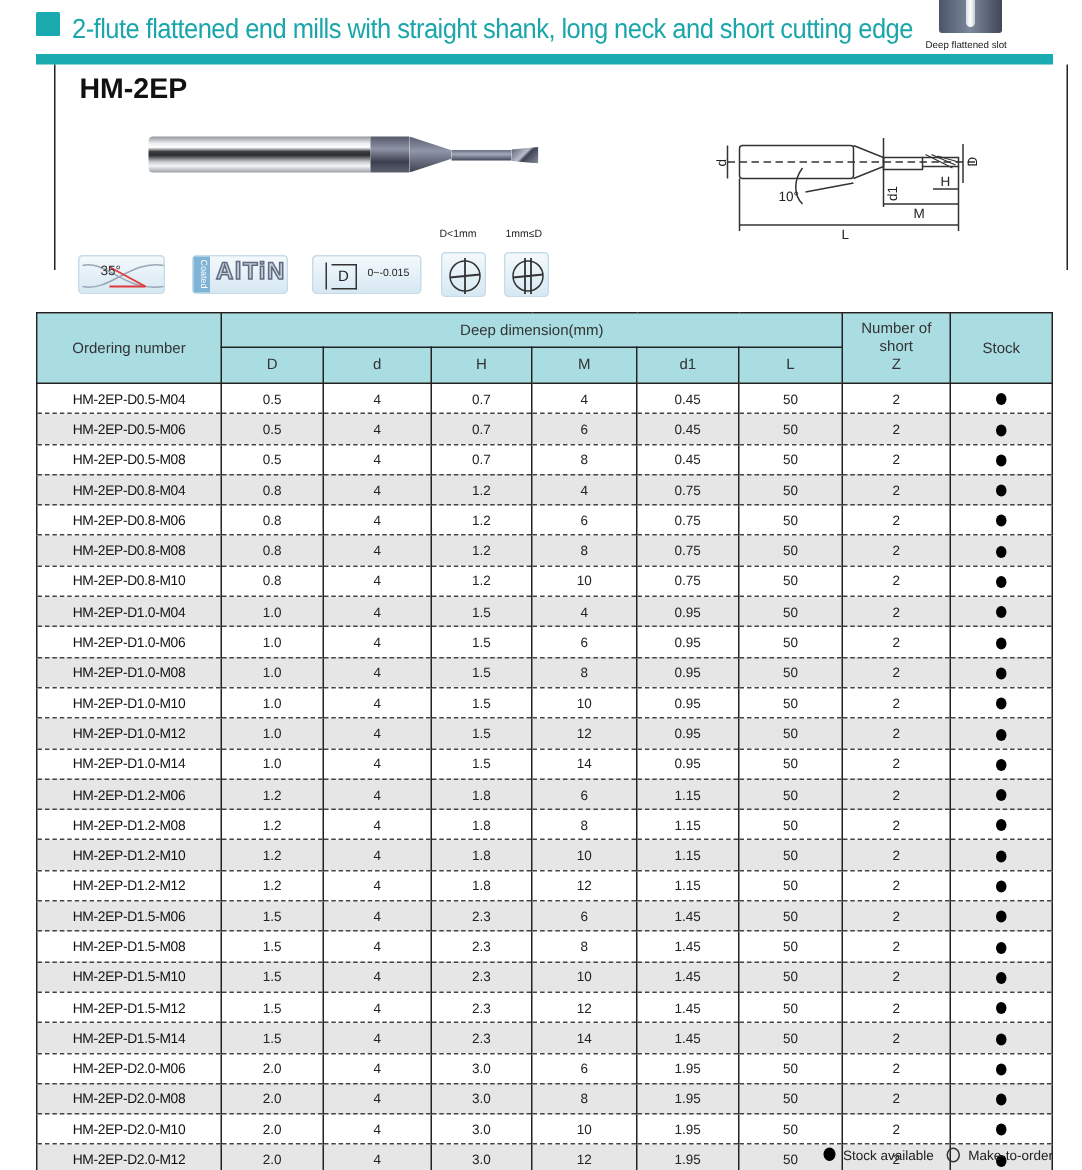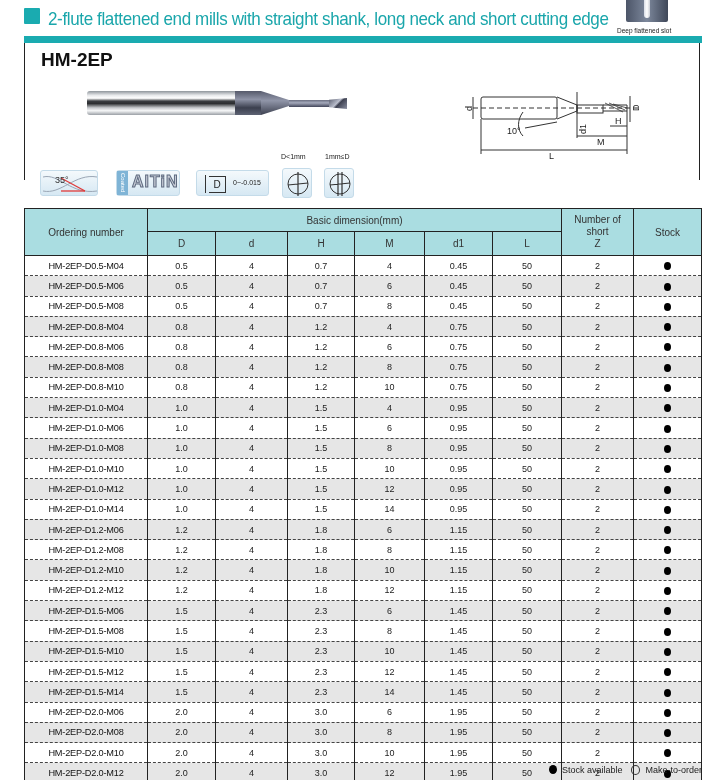--- a/index.html
+++ b/index.html
@@ -8,21 +8,21 @@
   .title-bar { position: absolute; left: 24px; top: 8px; height: 26px; display: flex; align-items: flex-start; }
   .title-square { width: 16px; height: 16px; background: #1aabb0; margin-right: 8px; border-radius: 1px; }
   .title-text { font-size: 18.5px; color: #1aa6ab; letter-spacing: -0.4px; transform: scaleX(0.92); transform-origin: left center; white-space: nowrap; font-weight: normal; }
 
   .slot-thumb { position: absolute; left: 626px; top: 0px; width: 42px; height: 22px; background: linear-gradient(90deg,#4c5568,#7d889c 50%,#3f4758); border-radius: 0 0 2px 2px; }
   .slot-thumb .groove { position: absolute; left: 18px; top: 0; width: 6px; height: 18px; background: linear-gradient(90deg,#d9dde6,#ffffff,#c8ccd4); border-radius: 0 0 3px 3px; }
   .slot-caption { position: absolute; left: 617px; top: 27px; font-size: 6.5px; color: #222; white-space: nowrap; }
 
   .teal-rule { position: absolute; left: 24px; top: 36px; width: 678px; height: 7px; background: #1aabb0; }
 
-  .card { position: absolute; left: 24px; top: 43px; width: 676px; height: 137px; border-left: 1.5px solid #222; border-right: 1.5px solid #222; box-sizing: border-box; }
+  .card { position: absolute; left: 36px; top: 43px; width: 676px; height: 137px; border-left: 1.5px solid #222; border-right: 1.5px solid #222; box-sizing: border-box; }
   .model { position: absolute; left: 16px; top: 6px; font-size: 19px; font-weight: bold; color: #111; }
 
   .tool-photo { position: absolute; left: 62px; top: 44px; width: 260px; height: 30px; }
   .shank { position: absolute; left: 0; top: 4px; width: 148px; height: 24px; border-radius: 3px 0 0 3px;
            background: linear-gradient(180deg,#8f959b 0%,#e8eaec 18%,#ffffff 30%,#3a3d41 42%,#2b2d30 52%,#c6c9cd 70%,#f5f6f7 82%,#9a9fa5 100%); }
   .coat { position: absolute; left: 148px; top: 4px; width: 26px; height: 24px; background: linear-gradient(180deg,#55596a,#8e93a6 35%,#3b3f4e 70%,#5d6273); }
   .neck-cone { position: absolute; left: 174px; top: 4px; width: 28px; height: 24px; background: linear-gradient(180deg,#5a5e70,#9095a8 40%,#3d4150); clip-path: polygon(0 0,100% 38%,100% 62%,0 100%); }
   .neck { position: absolute; left: 202px; top: 13px; width: 40px; height: 7px; background: linear-gradient(180deg,#6a6e80,#a4a9bb 40%,#42465a); }
   .flute { position: absolute; left: 242px; top: 11px; width: 18px; height: 11px; background: linear-gradient(135deg,#545869,#b9bdcb 45%,#3f4252 55%,#8a8fa1); clip-path: polygon(0 15%,100% 0,100% 100%,0 85%); }
 
@@ -160,21 +160,21 @@
       <col style="width:67px">
       <col style="width:70px">
       <col style="width:68px">
       <col style="width:69px">
       <col style="width:72px">
       <col style="width:68px">
   </colgroup>
   <thead>
     <tr style="height:23px">
       <th rowspan="2">Ordering number</th>
-      <th colspan="6">Basic dimension(mm)</th>
+      <th colspan="6">Deep dimension(mm)</th>
       <th rowspan="2" style="line-height:12px">
         <span>Number of</span><br><span>short</span><br><span>Z</span>
       </th>
       <th rowspan="2">Stock</th>
     </tr>
     <tr style="height:24px">
       <th>D</th>
       <th>d</th>
       <th>H</th>
       <th>M</th>

